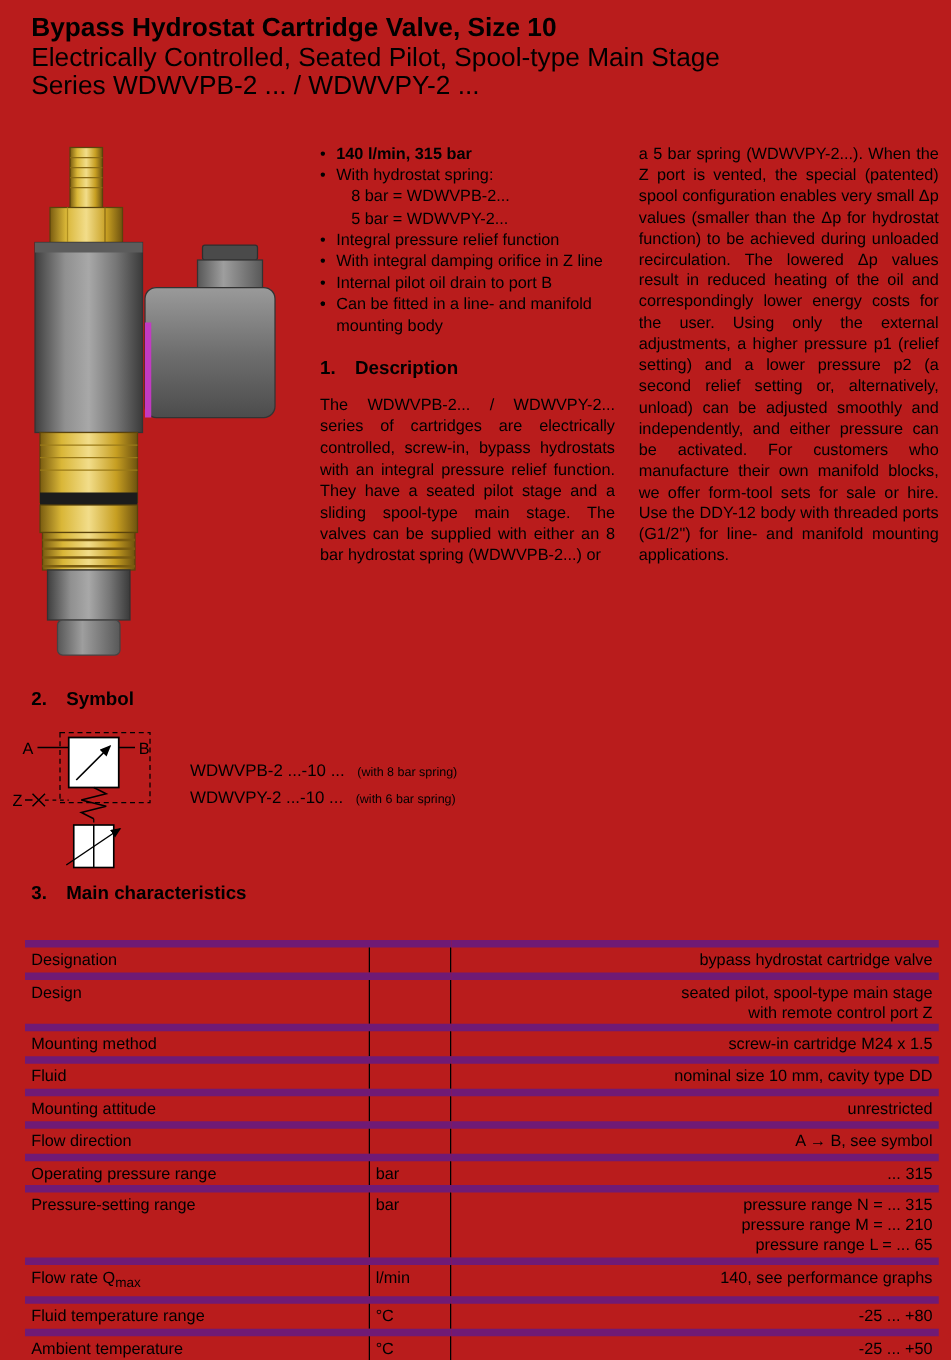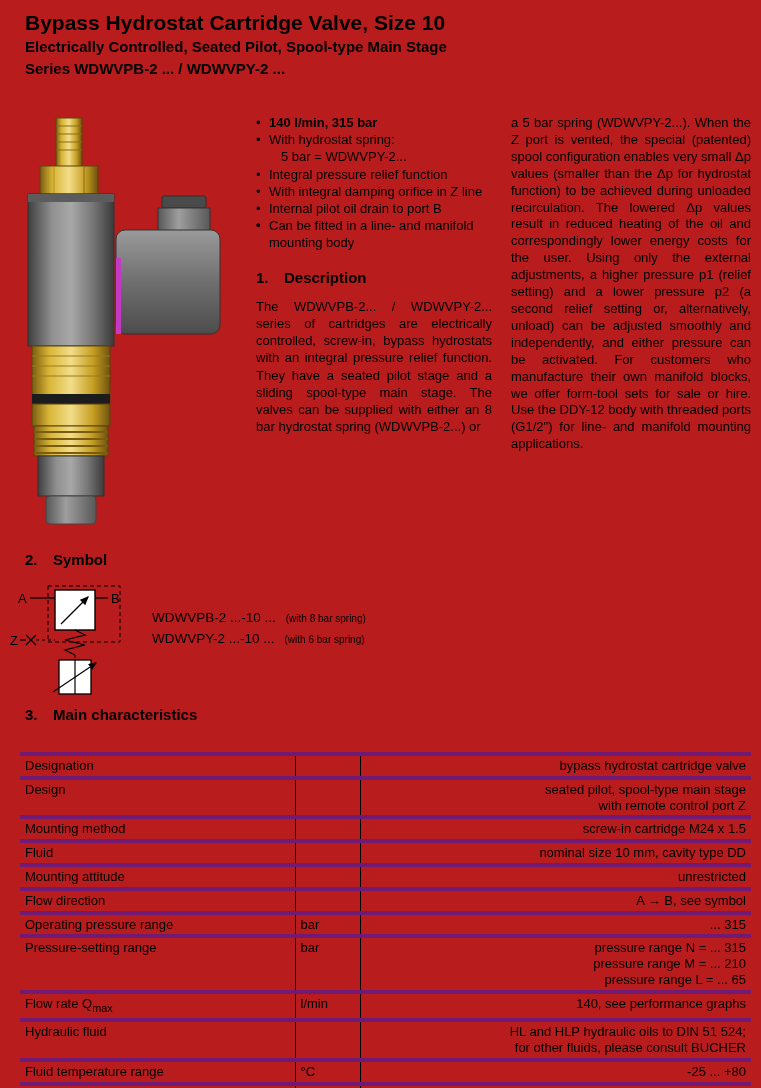--- a/index.html
+++ b/index.html
@@ -6,21 +6,21 @@
   html,body { background:#e8e8e8; }
   .page {
     position: relative; width: 761px; height: 1088px;
     background: #b91c1c; margin: 0 auto;
     font-family: "Liberation Sans", sans-serif; color: #000;
     overflow: hidden;
   }
   
   .hdr { position: absolute; left: 25px; top: 10px; }
   .hdr h1 { font-size: 21px; font-weight: bold; line-height: 26px; }
-  .hdr h2 { font-size: 15px; font-weight: bold; line-height: 22px; }
+  .hdr h2 { font-size: 21px; font-weight: normal; line-height: 22px; }
 
   
   .photo { position: absolute; left: 12px; top: 112px; width: 220px; height: 430px; }
 
   
   .features { position: absolute; left: 256px; top: 114px; width: 236px; font-size: 13px; line-height: 17.2px; }
   .features ul { list-style: none; }
   .features li { position: relative; padding-left: 13px; }
   .features li .dot { position: absolute; left: 0; top: 0; }
   .features li.bold1 .btxt { font-weight: bold; }
@@ -40,21 +40,21 @@
   .symbol-svg { position: absolute; left: 8px; top: 582px; }
   .models { position: absolute; left: 152px; top: 607px; }
   .model-line { line-height: 19px; white-space: nowrap; }
   .model-name { font-size: 13.5px; }
   .model-note { font-size: 10px; padding-left: 10px; }
 
   
   .char-heading { position: absolute; left: 25px; top: 706px; }
   .char-table-wrap { position: absolute; left: 20px; top: 752px; width: 731px; }
   table.chars { border-collapse: collapse; width: 731px; font-size: 13px; }
-  table.chars td { border-top: 4px solid #701a75; vertical-align: top;
+  table.chars td { border-top: 6px solid #701a75; vertical-align: top;
                    padding: 2px 5px; line-height: 15.8px; }
   table.chars tr:last-child td { border-bottom: 1px solid #000; }
   td.c-unit, td.c-value { border-left: 1px solid #000; }
   td.c-label { padding-left: 3px; }
   td.c-unit { padding-left: 14px; }
   td.c-value { text-align: right; padding-right: 4px; }
 </style>
 </head>
 <body>
 
@@ -142,20 +142,21 @@
 
   <div class="features">
     <ul>
       <li class="bold1">
         <span class="dot">•</span>
         <span class="btxt">140 l/min, 315 bar</span>
       </li>
       <li>
         <span class="dot">•</span>
         <span>With hydrostat spring:</span>
+        <div class="sub">8 bar = WDWVPB-2...</div>
         <div class="sub">5 bar = WDWVPY-2...</div>
       </li>
       <li>
         <span class="dot">•</span>
         <span>Integral pressure relief function</span>
       </li>
       <li>
         <span class="dot">•</span>
         <span>With integral damping orifice in Z line</span>
       </li>
@@ -296,28 +297,20 @@
           </td>
         </tr>
         <tr>
           <td class="c-label"><span>Flow rate Q</span><sub>max</sub></td>
           <td class="c-unit">l/min</td>
           <td class="c-value">
               <div>140, see performance graphs</div>
             </td>
         </tr>
         <tr>
-          <td class="c-label">Hydraulic fluid</td>
-          <td class="c-unit"></td>
-          <td class="c-value">
-            <div>HL and HLP hydraulic oils to DIN 51 524;</div>
-            <div>for other fluids, please consult BUCHER</div>
-          </td>
-        </tr>
-        <tr>
           <td class="c-label">Fluid temperature range</td>
           <td class="c-unit">°C</td>
           <td class="c-value">
               <div>-25 ... +80</div>
             </td>
         </tr>
         <tr>
           <td class="c-label">Ambient temperature</td>
           <td class="c-unit">°C</td>
           <td class="c-value">

